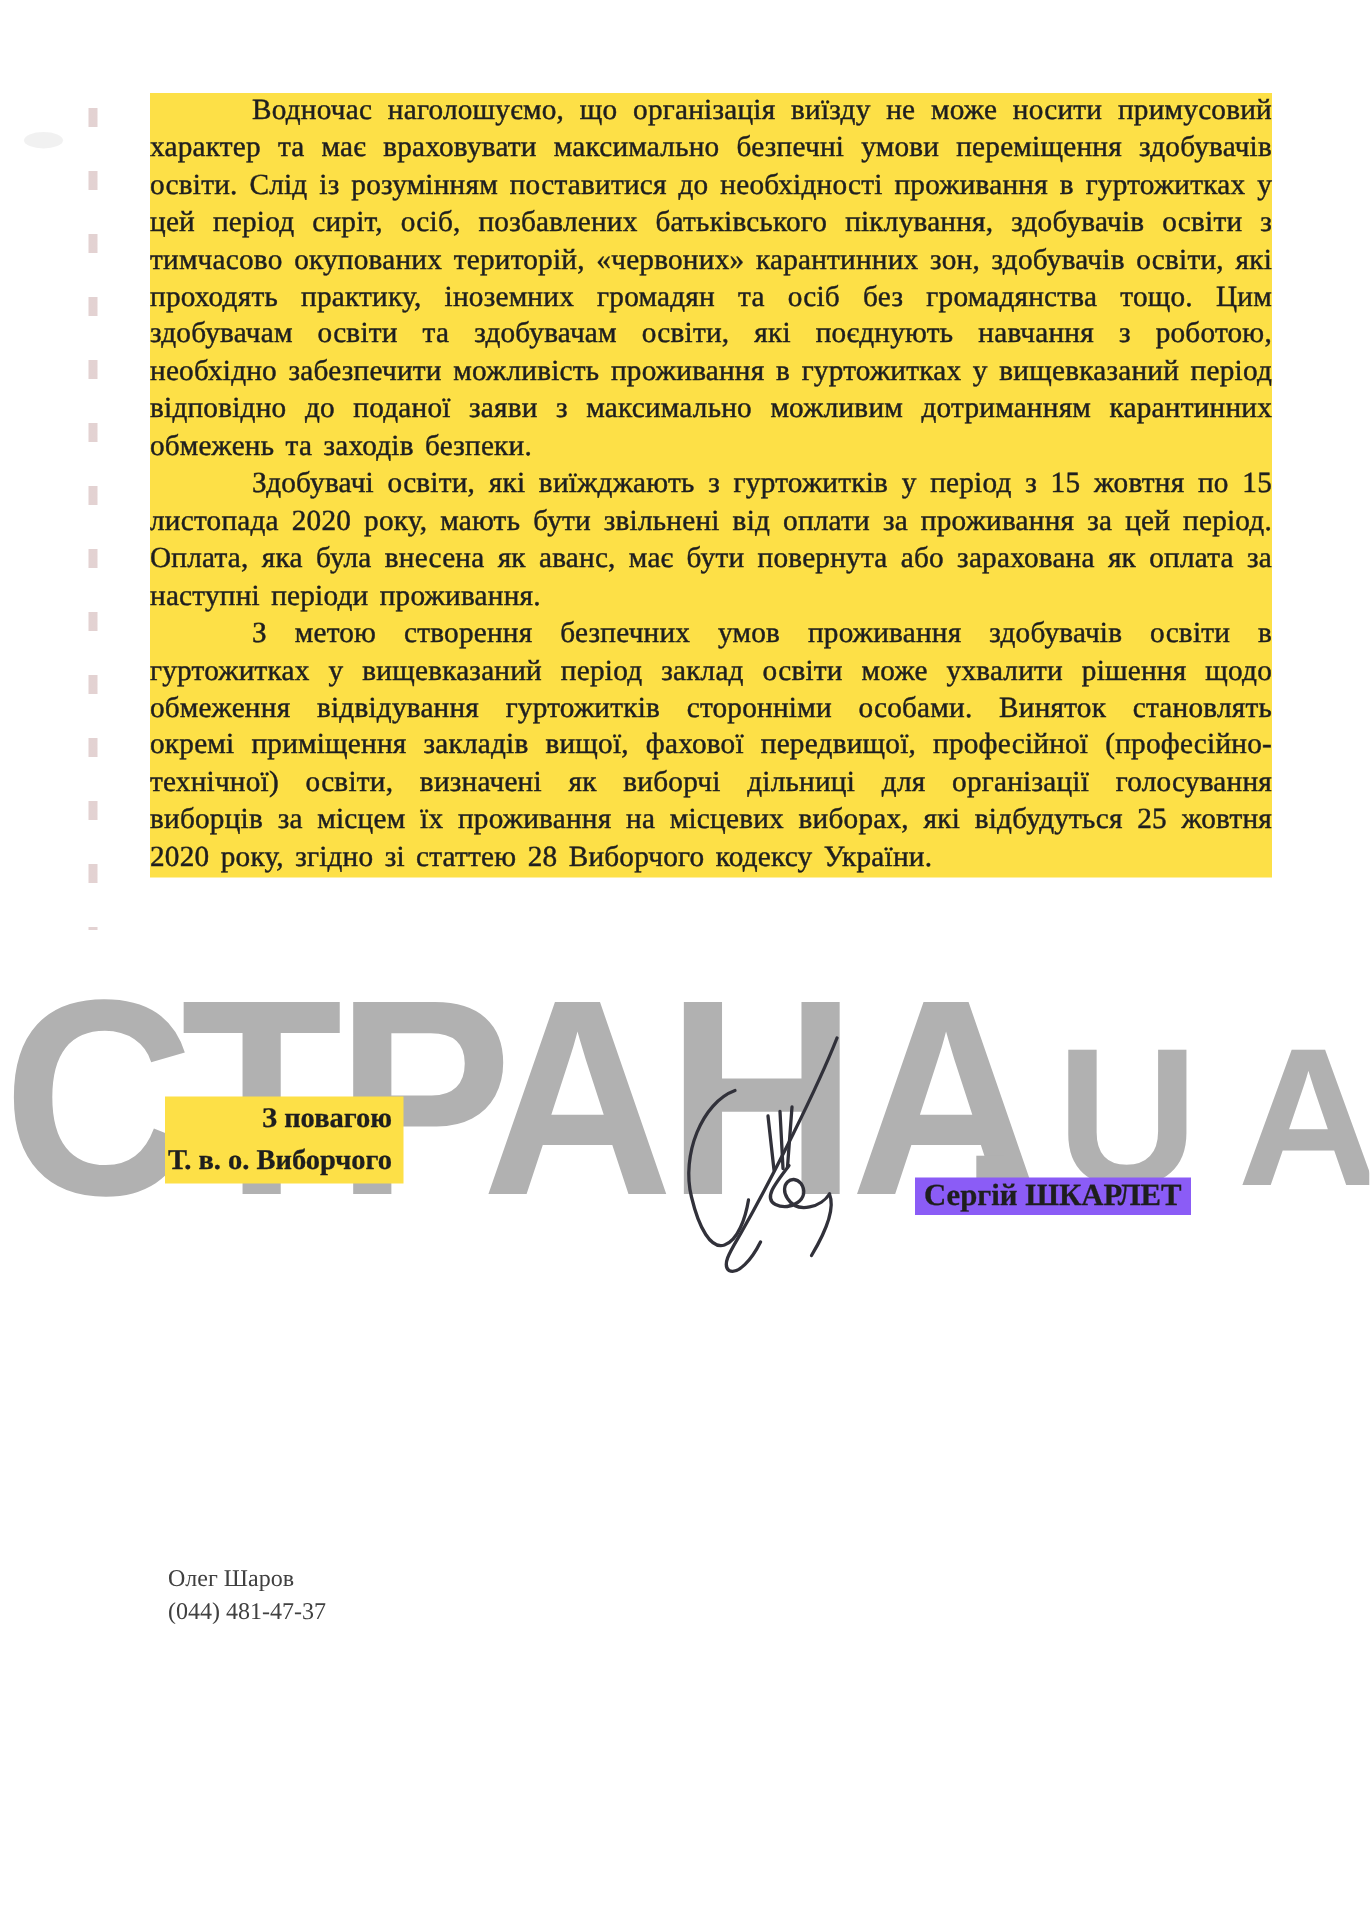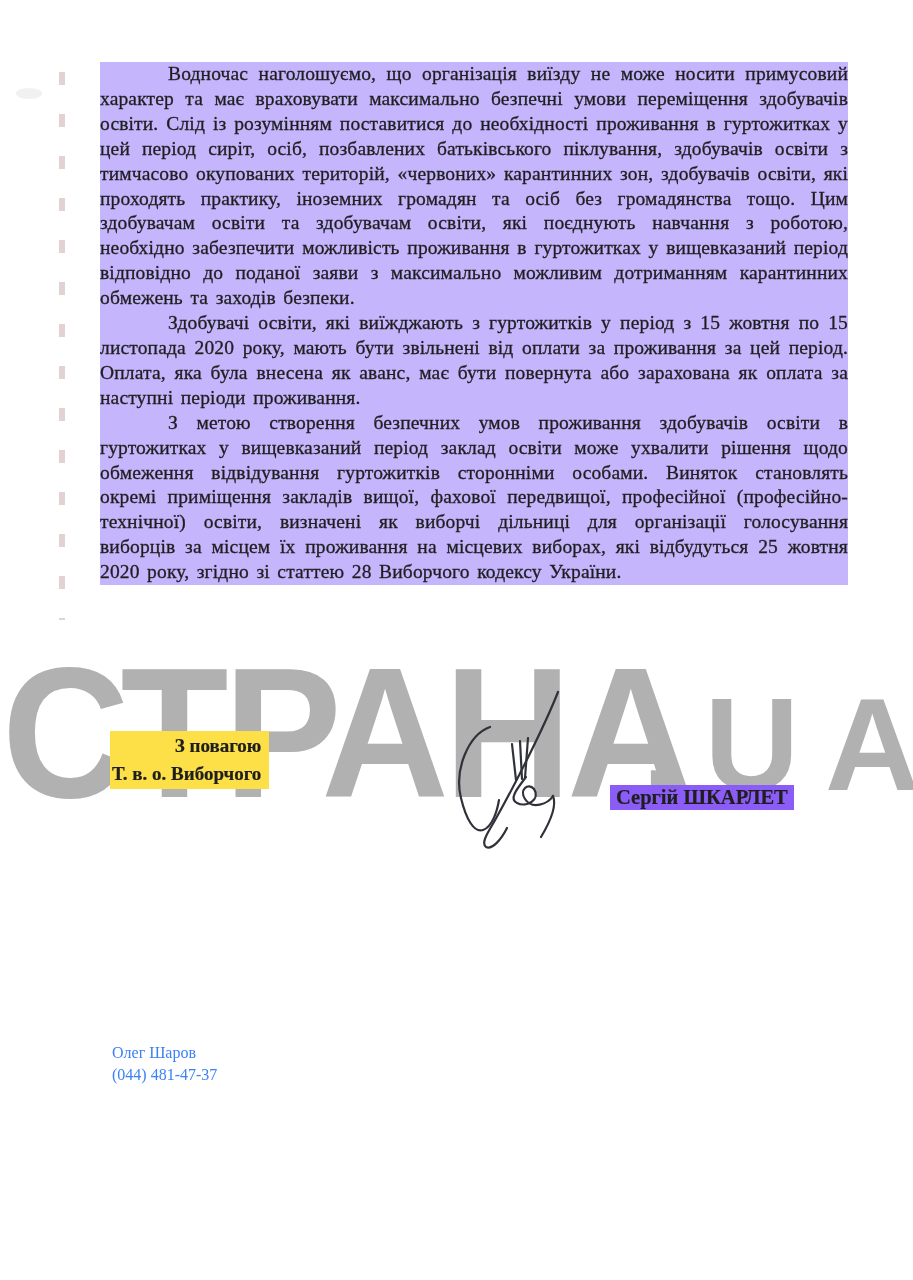--- a/index.html
+++ b/index.html
@@ -79,21 +79,21 @@
     white-space: nowrap;
   }
 
   
   .doc-body {
     position: absolute;
     top: 62px;
     left: 100px;
     width: 748px;
     z-index: 2;
-    background: #c4b5fd;
+    background: #fde047;
     font-size: 19.5px;
     line-height: 24.9px;
     text-align: justify;
     word-spacing: 2.5px;
     letter-spacing: 0.15px;
     -webkit-text-stroke: 0.3px #222;
   }
   .doc-body p {
     margin: 0;
     text-indent: 68px;
@@ -133,21 +133,21 @@
   }
 
   
   .footer-contact {
     position: absolute;
     left: 112px;
     top: 1042px;
     z-index: 2;
     font-size: 16px;
     line-height: 22px;
-    color: #3b82f6;
+    color: #404040;
   }
 </style>
 </head>
 <body>
 
 <div class="page">
 
   <div class="scan-marks"></div>
   <div class="scan-smudge"></div>
 

